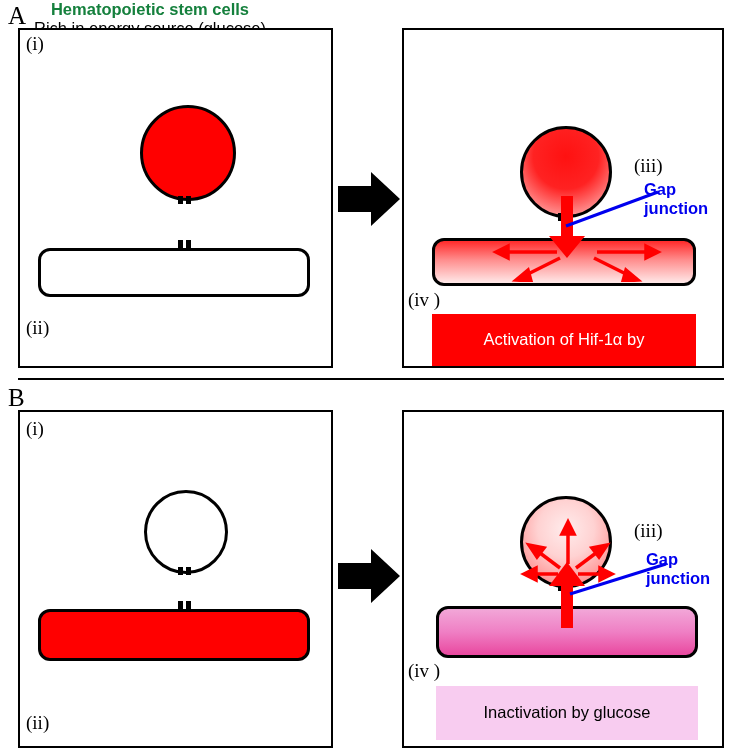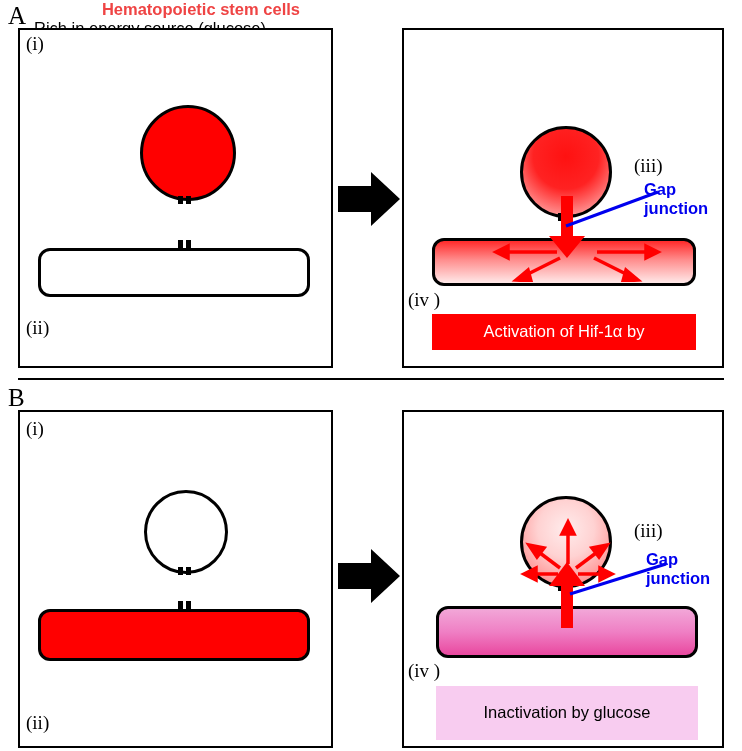--- a/index.html
+++ b/index.html
@@ -3,21 +3,21 @@
 <meta charset="utf-8">
 <style>
   html,body{margin:0;padding:0;background:#fff;}
   body{width:742px;height:751px;font-family:"Liberation Serif",serif;color:#000;position:relative;overflow:hidden;}
   .page{position:relative;width:742px;height:751px;}
 
   .panel-letter{position:absolute;font-size:25px;font-family:"Liberation Serif",serif;color:#000;}
 
   .box{position:absolute;border:2px solid #000;background:#fff;box-sizing:border-box;}
 
-  .label-blue{color:#ef4444;font-family:"Liberation Sans",sans-serif;font-weight:bold;font-size:16.5px;text-align:right;}
+  .label-blue{color:#15803d;font-family:"Liberation Sans",sans-serif;font-weight:bold;font-size:16.5px;text-align:center;}
   .label-black{color:#000;font-family:"Liberation Sans",sans-serif;font-size:16.5px;text-align:center;}
 
   .roman{position:absolute;font-family:"Liberation Serif",serif;font-size:19px;color:#000;}
 
   .circle{position:absolute;border:3px solid #000;border-radius:50%;box-sizing:border-box;}
   .rectcell{position:absolute;border:3px solid #000;border-radius:12px;box-sizing:border-box;}
 
   .gapmark{position:absolute;background:#000;}
 
   .bigarrow{position:absolute;}
@@ -95,21 +95,21 @@
     <line x1="6" y1="40" x2="98" y2="6" stroke="#0000ee" stroke-width="3"></line>
   </svg>
   <div class="gaptext" style="left:644px;top:180px;width:80px;">
     <div>Gap</div>
     <div>junction</div>
   </div>
 
   <div class="roman" style="left:408px;top:289px;">(iv )</div>
   <div class="label-blue" style="left:452px;top:292px;width:260px;">Injured endothelial cell</div>
 
-  <div class="redbanner" style="left:432px;top:314px;width:264px;height:36px;">
+  <div class="redbanner" style="left:432px;top:314px;width:264px;height:52px;">
     <div>
       <div class="txtline">Activation of Hif-1α by</div>
     </div>
   </div>
 
   <div class="divider" style="left:18px;top:378px;width:706px;height:2px;"></div>
 
   <div class="panel-letter" style="left:8px;top:384px;">B</div>
 
   <div class="box" style="left:18px;top:410px;width:315px;height:338px;"></div>

